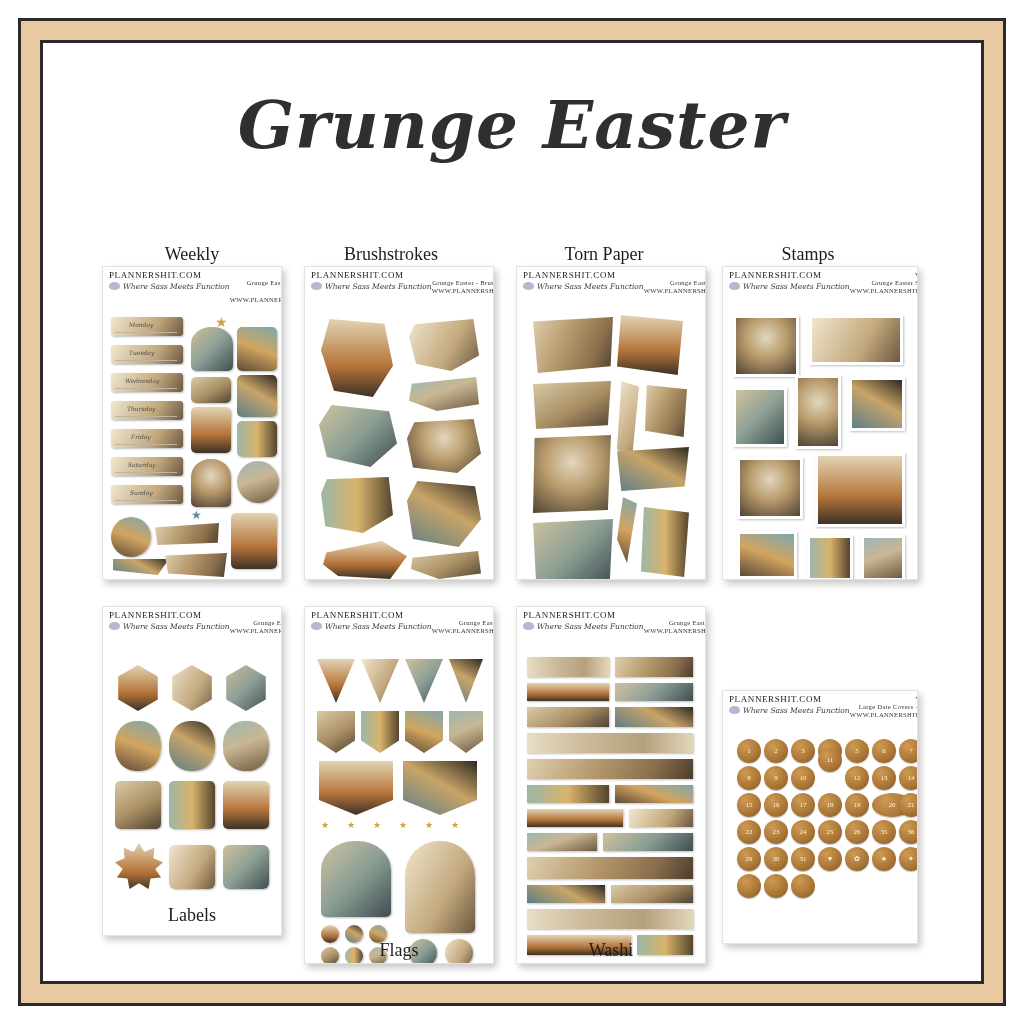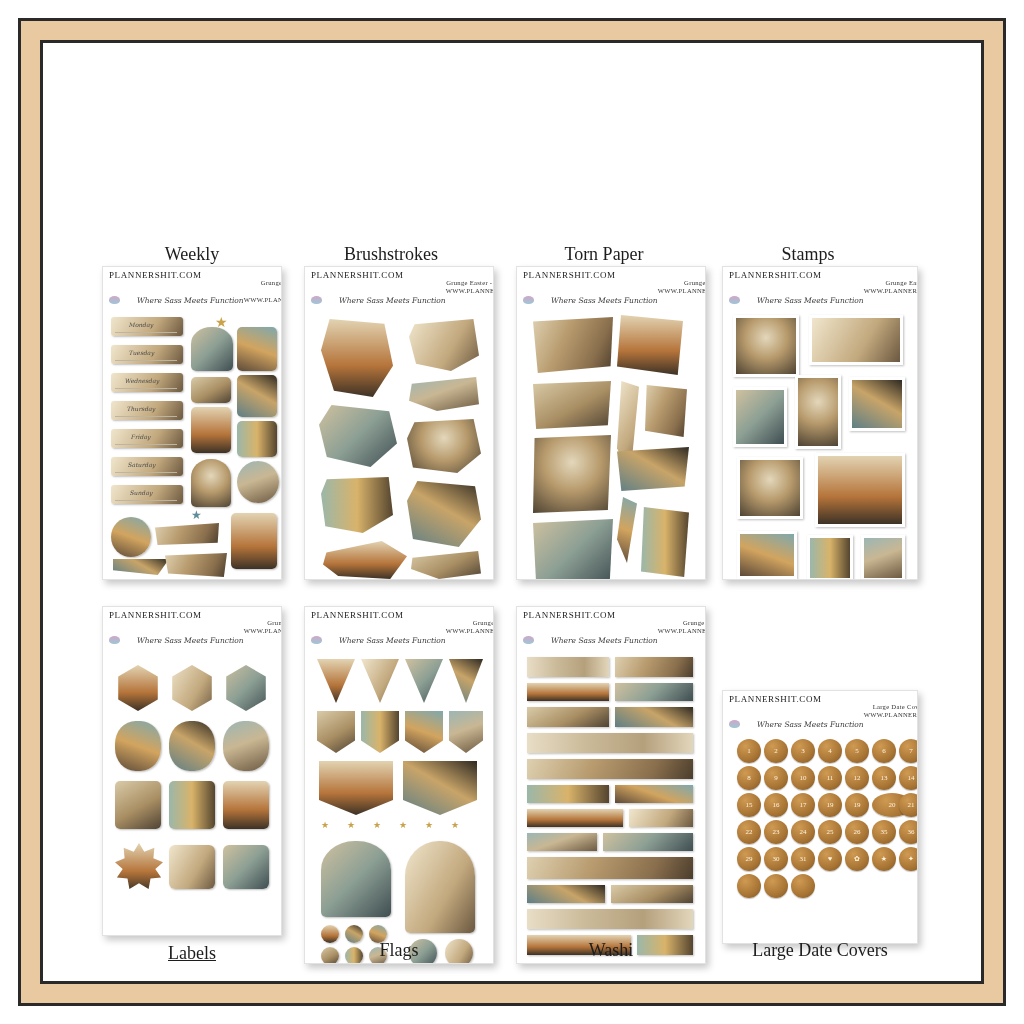--- a/index.html
+++ b/index.html
@@ -94,21 +94,21 @@
     justify-content: space-between;
     align-items: flex-start;
   }
   .brand-block { line-height: 1.05; }
   .brand-name {
     font-family: "Liberation Serif", serif;
     font-size: 9px;
     letter-spacing: 0.6px;
     color: #222;
   }
-  .brand-tag-row { display: flex; align-items: center; gap: 17px; margin-top: 16px; }
+  .brand-tag-row { display: flex; align-items: center; gap: 3px; margin-top: 2px; }
   .brand-mark {
     width: 11px; height: 8px;
     border-radius: 50% 50% 45% 45%;
     background: linear-gradient(180deg,#cfa7c6,#9fc6d8);
     flex: none;
   }
   .brand-tag {
     font-family: "DejaVu Serif", serif;
     font-style: italic;
     font-size: 7.5px;
@@ -178,20 +178,21 @@
 </style>
 </head>
 <body>
 
 <div id="page">
   <div class="frame-outer"></div>
   <div class="frame-inner"></div>
 
   <div class="canvas">
 
+    <div class="main-title">Grunge Easter</div>
 
 
     <div class="caption" style="left:66px; top:198px; width:160px;">Weekly</div>
     <div class="caption" style="left:255px; top:198px; width:180px;">Brushstrokes</div>
     <div class="caption" style="left:468px; top:198px; width:180px;">Torn Paper</div>
     <div class="caption" style="left:672px; top:198px; width:180px;">Stamps</div>
 
     <div class="sheet" style="left:56px; top:220px; width:180px; height:314px;">
       <div class="sheet-head">
         <div class="brand-block">
@@ -506,21 +507,21 @@
             <div class="coin" style="left: 0px; top: 0px; width: 24px; height: 24px;">1</div>
             <div class="coin" style="left: 27px; top: 0px; width: 24px; height: 24px;">2</div>
             <div class="coin" style="left: 54px; top: 0px; width: 24px; height: 24px;">3</div>
             <div class="coin" style="left: 81px; top: 0px; width: 24px; height: 24px;">4</div>
             <div class="coin" style="left: 108px; top: 0px; width: 24px; height: 24px;">5</div>
             <div class="coin" style="left: 135px; top: 0px; width: 24px; height: 24px;">6</div>
             <div class="coin" style="left: 162px; top: 0px; width: 24px; height: 24px;">7</div>
             <div class="coin" style="left: 0px; top: 27px; width: 24px; height: 24px;">8</div>
             <div class="coin" style="left: 27px; top: 27px; width: 24px; height: 24px;">9</div>
             <div class="coin" style="left: 54px; top: 27px; width: 24px; height: 24px;">10</div>
-            <div class="coin" style="left: 81px; top: 27px; width: 24px; height: 24px; text-align: right;">11</div>
+            <div class="coin" style="left: 81px; top: 9px; width: 24px; height: 24px; text-align: right;">11</div>
             <div class="coin" style="left: 108px; top: 27px; width: 24px; height: 24px;">12</div>
             <div class="coin" style="left: 135px; top: 27px; width: 24px; height: 24px;">13</div>
             <div class="coin" style="left: 162px; top: 27px; width: 24px; height: 24px;">14</div>
             <div class="coin" style="left: 0px; top: 54px; width: 24px; height: 24px;">15</div>
             <div class="coin" style="left: 27px; top: 54px; width: 24px; height: 24px;">16</div>
             <div class="coin" style="left: 54px; top: 54px; width: 24px; height: 24px;">17</div>
             <div class="coin" style="left: 81px; top: 54px; width: 24px; height: 24px;">19</div>
             <div class="coin" style="left: 108px; top: 54px; width: 24px; height: 24px;">19</div>
             <div class="coin" style="left: 135px; top: 54px; width: 40px; height: 24px;">20</div>
             <div class="coin" style="left: 162px; top: 54px; width: 24px; height: 24px;">21</div>
@@ -538,19 +539,18 @@
             <div class="coin" style="left: 108px; top: 108px; width: 24px; height: 24px;">✿</div>
             <div class="coin" style="left: 135px; top: 108px; width: 24px; height: 24px;">★</div>
             <div class="coin" style="left: 162px; top: 108px; width: 24px; height: 24px;">✦</div>
             <div class="coin" style="left: 0px; top: 135px; width: 24px; height: 24px;"></div>
             <div class="coin" style="left: 27px; top: 135px; width: 24px; height: 24px;"></div>
             <div class="coin" style="left: 54px; top: 135px; width: 24px; height: 24px;"></div>
           </div>
       </div>
     </div>
 
-    <div class="caption" style="left:66px; top:897px; width:160px;text-decoration:underline;">Labels</div>
+    <div class="caption" style="left:66px; top:859px; width:160px;">Labels</div>
     <div class="caption" style="left:268px; top:894px; width:170px;">Flags</div>
     <div class="caption" style="left:480px; top:894px; width:170px;">Washi</div>
-    <div class="caption" style="left:668px; top:894px; width:212px;">Large Date Covers</div>
 
   </div>
 </div>
 
 </body></html>

